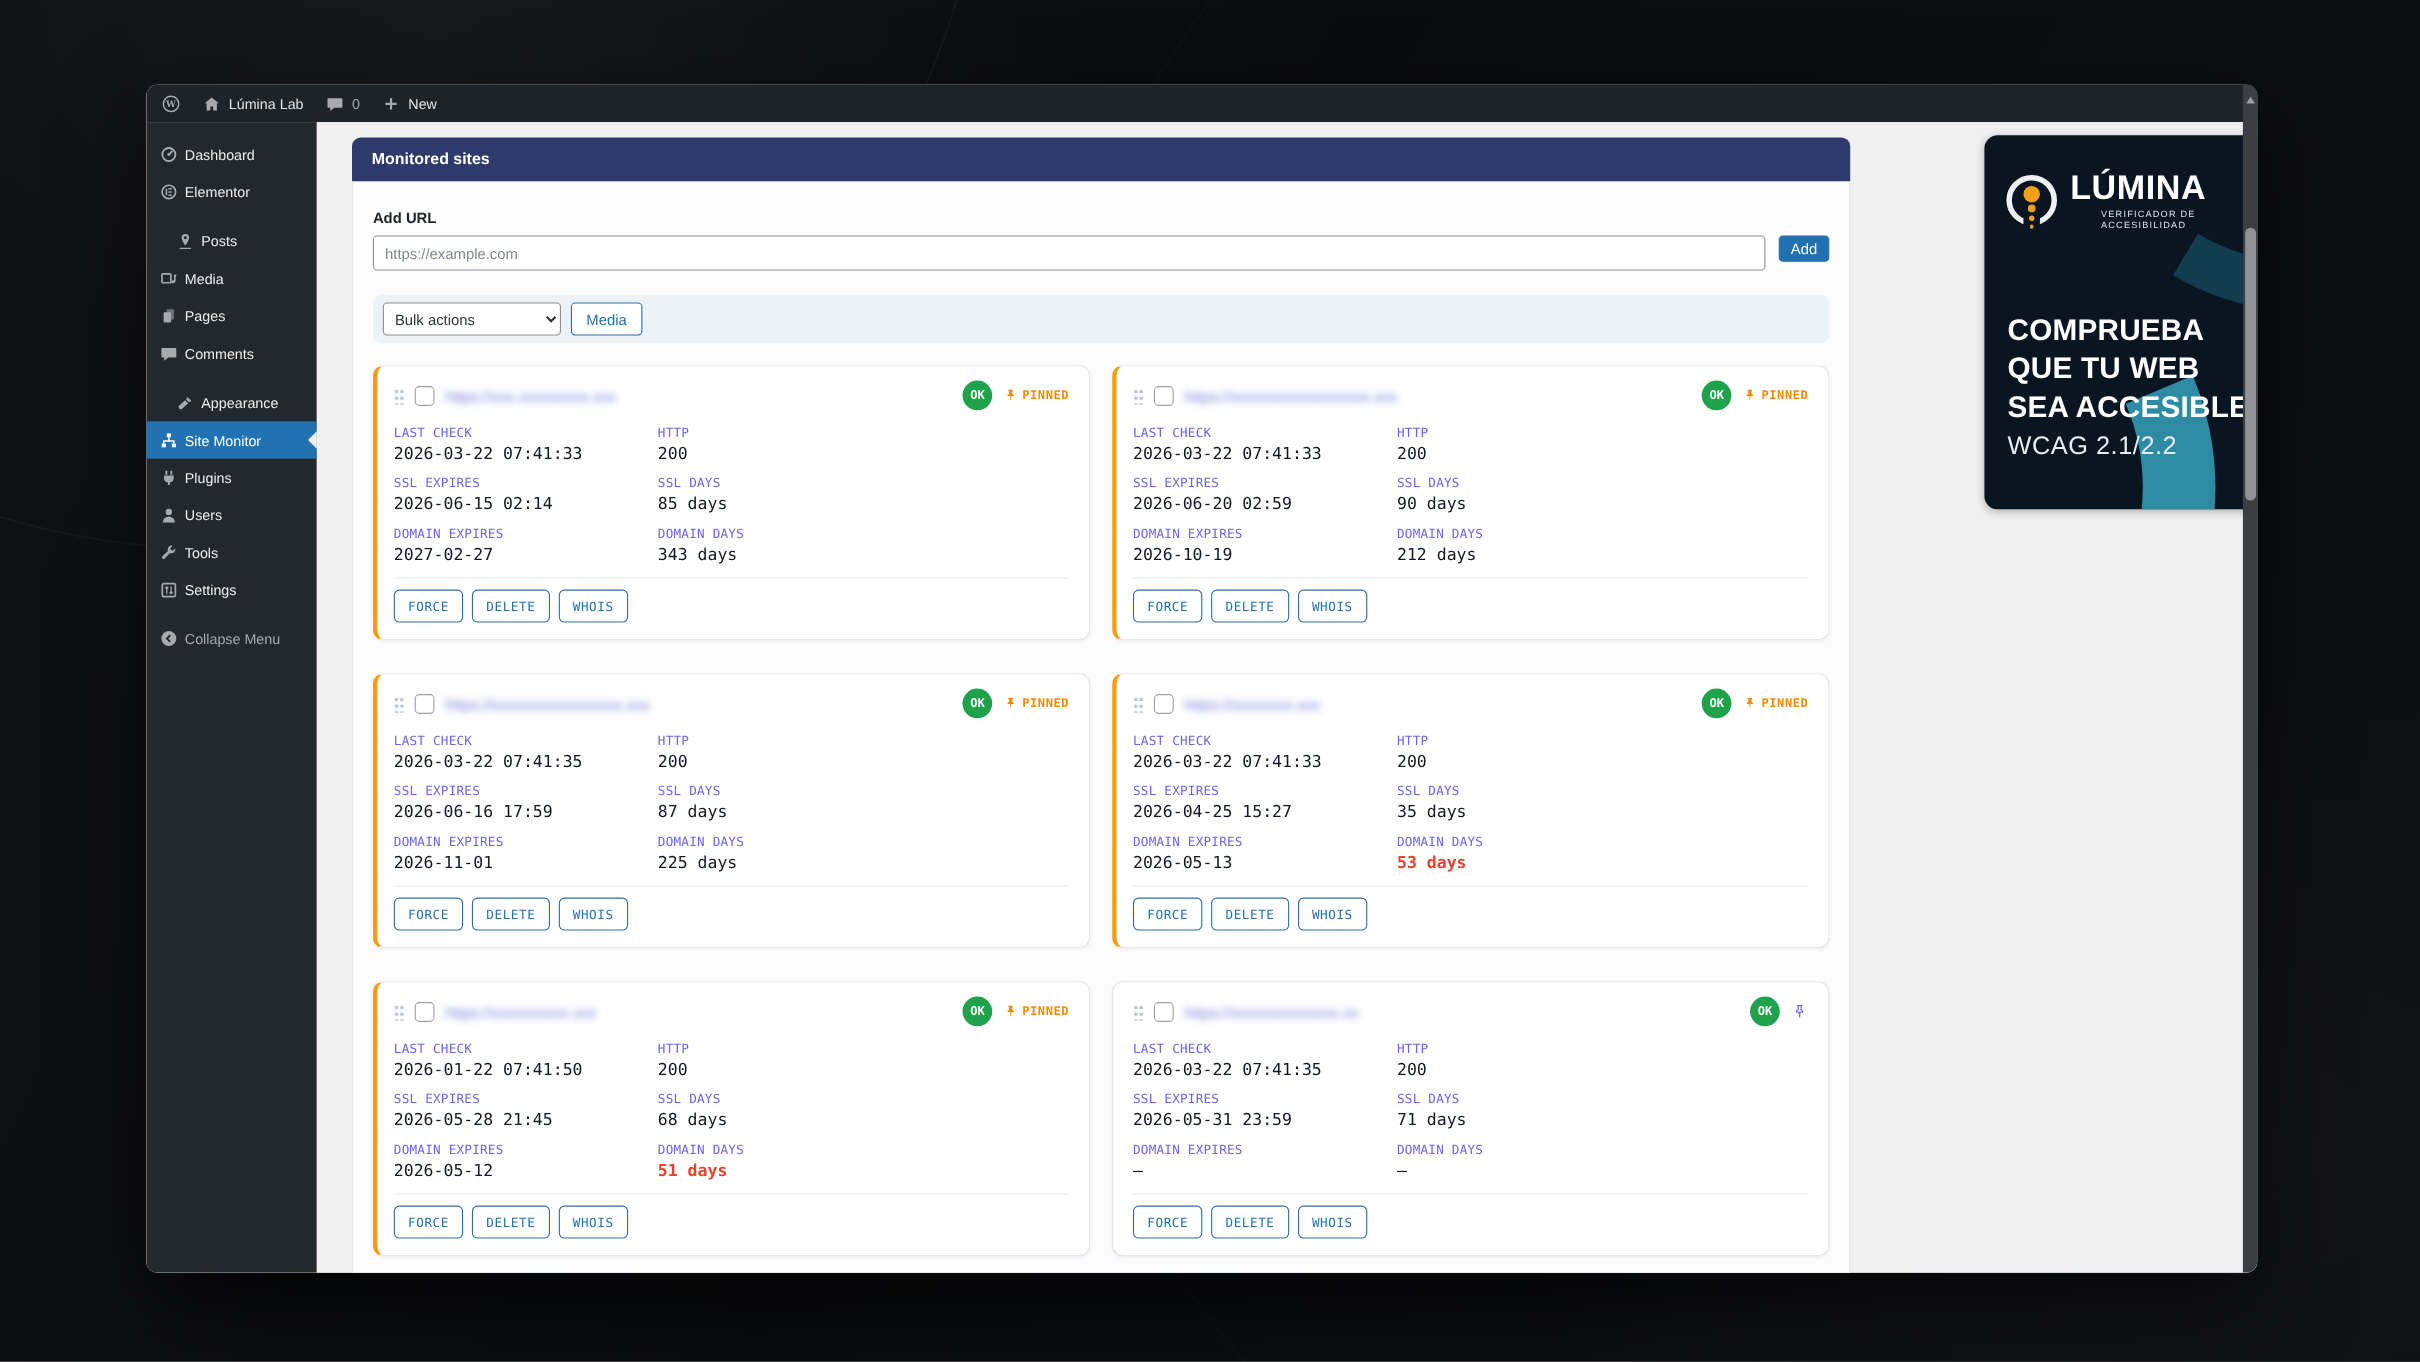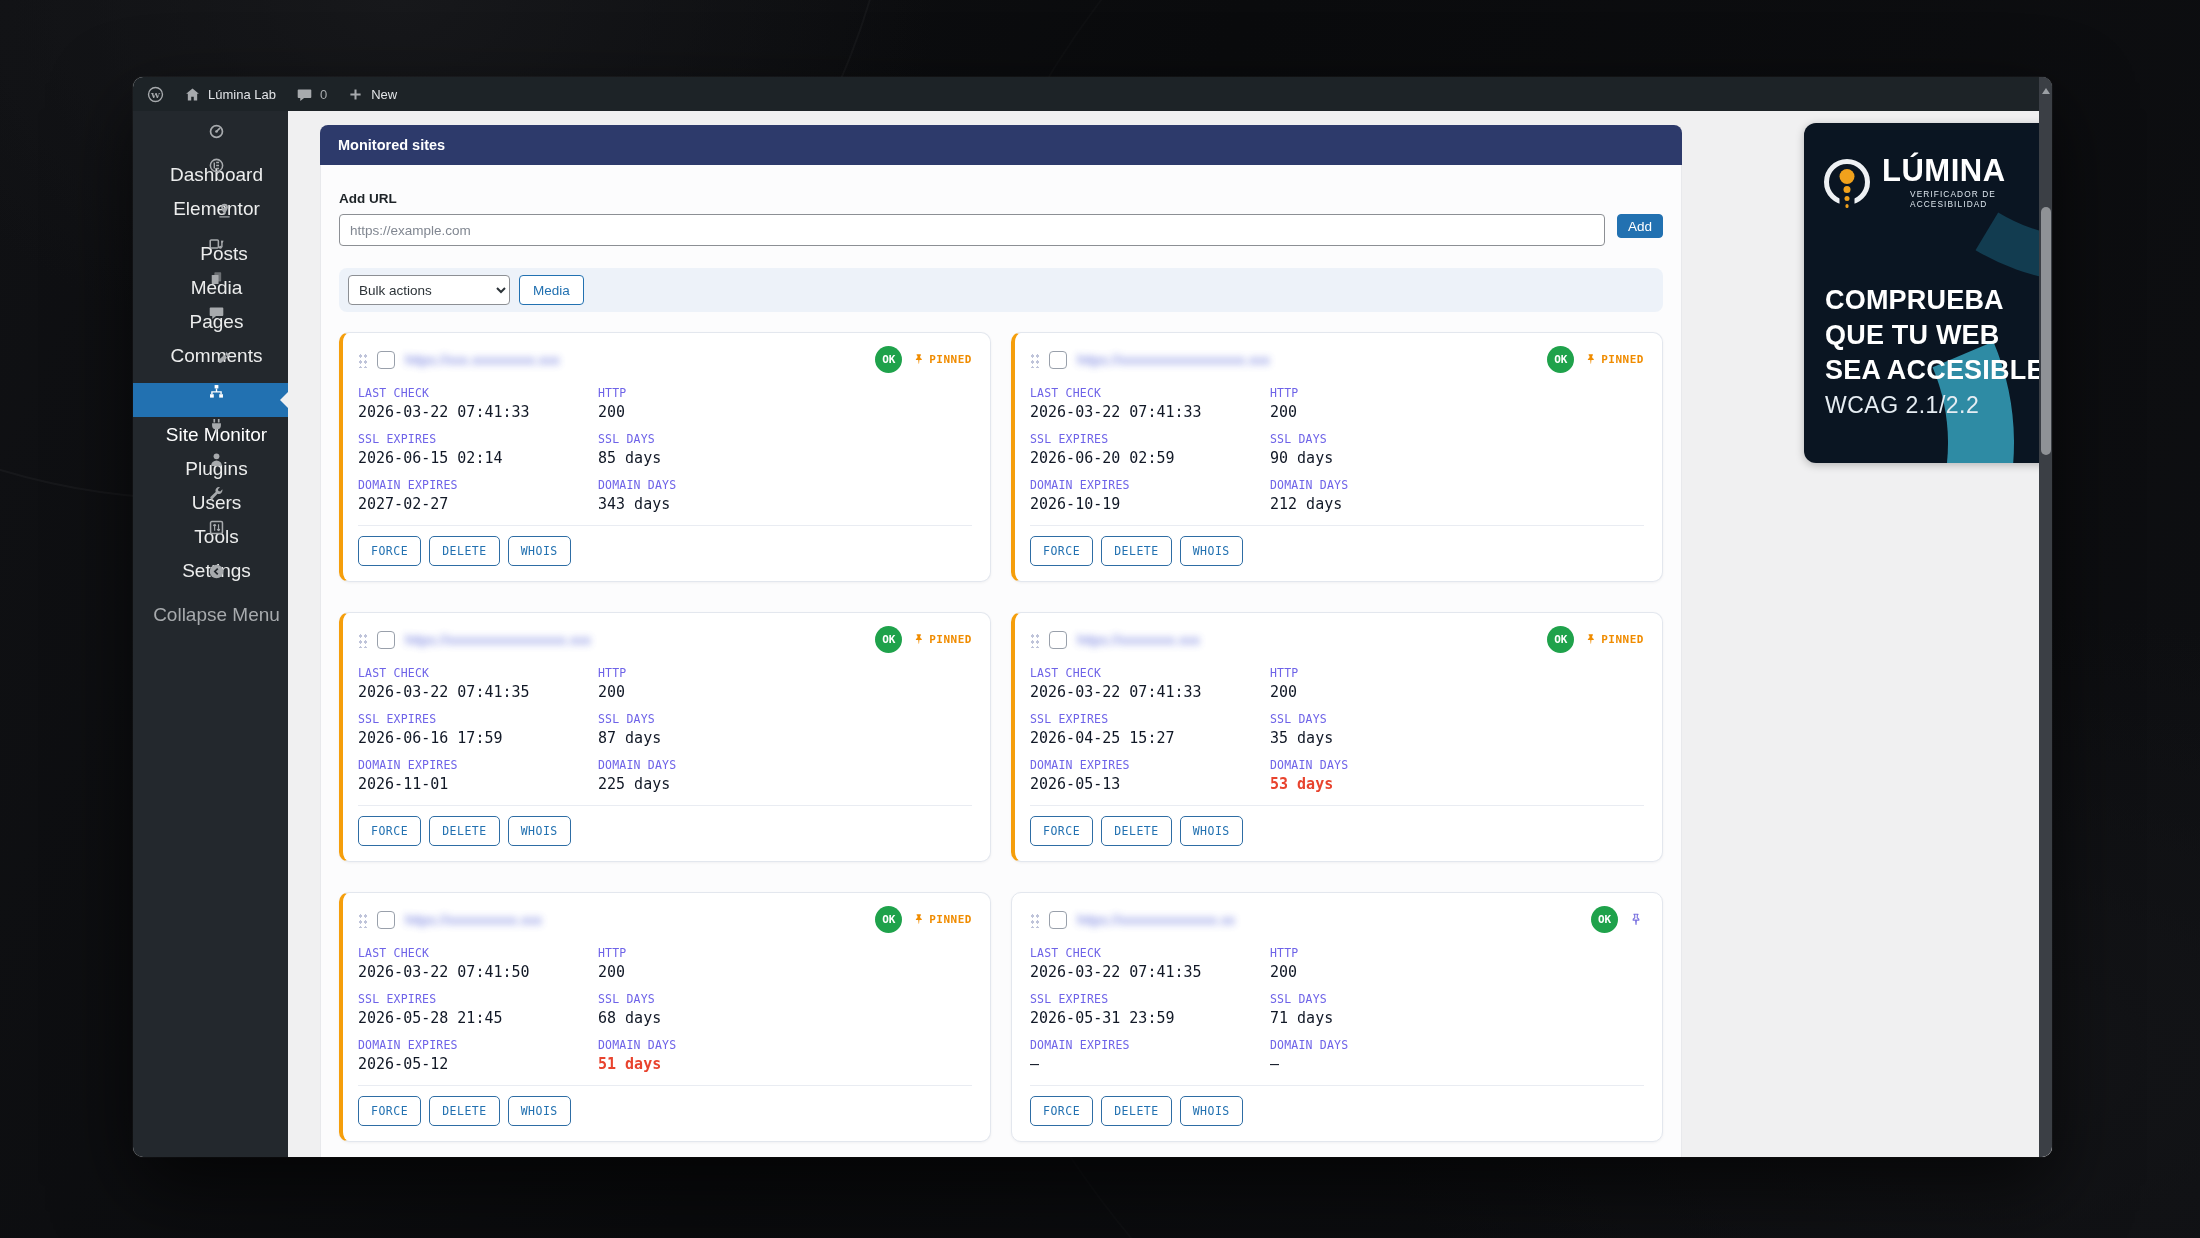--- a/index.html
+++ b/index.html
@@ -31,22 +31,22 @@
   }
   .ab-item{ display:flex; align-items:center; gap:7px; cursor:default; }
   .ab-item svg{ width:17px; height:17px; color:#a7aaad; }
   .ab-count{ color:#a7aaad; }
 
   .main{ display:flex; height:calc(100% - 34px); }
 
   
   .sidebar{ width:155px; background:#23282d; padding-top:12px; flex-shrink:0; }
   .side-item{
-    display:flex; align-items:center; gap:24px; height:34px; padding:0 0 0 12px;
-    color:#eceded; font-size:19px; cursor:pointer; position:relative;flex-direction:column;
+    display:flex; align-items:center; gap:6px; height:34px; padding:0 0 0 12px;
+    color:#eceded; font-size:13px; cursor:pointer; position:relative;
   }
   .side-item svg{ width:17px; height:17px; color:#a7aaad; flex-shrink:0; }
   .side-item.gap{ margin-top:11px;padding-left:27px; }
   .side-item.dim{ color:#a7aaad; margin-top:10px; }
   .side-item.active{ background:#2271b1; color:#fff; }
   .side-item.active svg{ color:#fff; }
   .side-item.active::after{
     content:''; position:absolute; right:0; top:50%; transform:translateY(-50%);
     border:8px solid transparent; border-right-color:#f0f0f1;
   }
@@ -535,21 +535,21 @@
         <svg viewBox="0 0 20 20">
                       <path fill="currentColor" d="M7 2h6.6v1.7l-1.1.8.3 3.2 2.2 1.7v1.5h-3.6l-.6 5.6h-.6l-.6-5.6H6V9.4l2.2-1.7.3-3.2-1.1-.8z"></path>
                     </svg>
         <span>PINNED</span>
       </span>
 
     </div>
     <div class="fields">
       <div>
         <div class="f-label">LAST CHECK</div>
-        <div class="f-value">2026-03-22 07:41:50</div>
+        <div class="f-value">2026-01-22 07:41:50</div>
       </div>
       <div>
         <div class="f-label">HTTP</div>
         <div class="f-value">200</div>
       </div>
       <div>
         <div class="f-label">SSL EXPIRES</div>
         <div class="f-value">2026-05-28 21:45</div>
       </div>
       <div>

